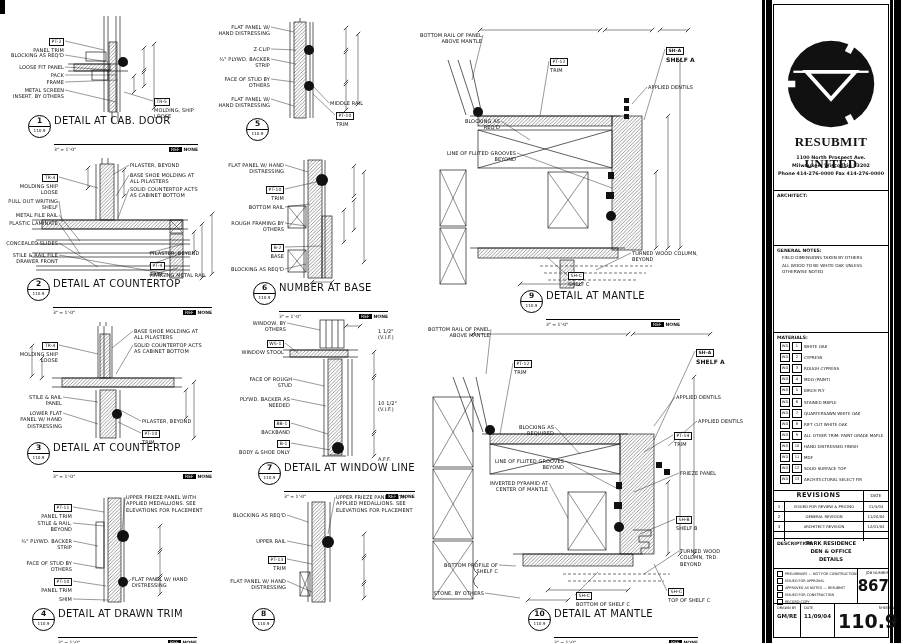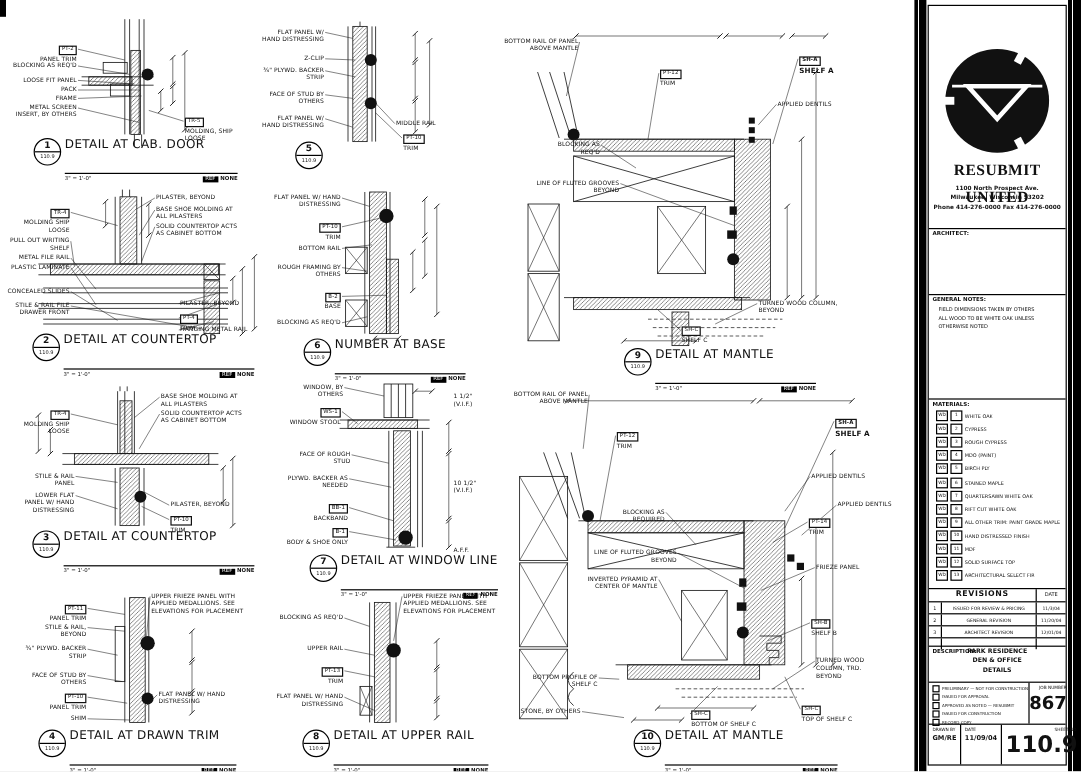--- a/index.html
+++ b/index.html
@@ -636,27 +636,20 @@
         </svg>
         <div class="lbl" style="left: 18px; top: 18px; width: 56px; text-align: right;"><span>BLOCKING AS REQ'D</span></div>
         <div class="lbl" style="left: 22px; top: 44px; width: 52px; text-align: right;"><span>UPPER RAIL</span></div>
         <div class="lbl" style="left: 22px; top: 62px; width: 52px; text-align: right;"><span class="tag">PT-13</span><br><span>TRIM</span></div>
         <div class="lbl" style="left: 14px; top: 84px; width: 60px; text-align: right;"><span>FLAT PANEL W/ HAND DISTRESSING</span></div>
         <div class="lbl" style="left: 124px; top: 0px; width: 78px; text-align: left;"><span>UPPER FRIEZE PANEL WITH APPLIED MEDALLIONS. SEE ELEVATIONS FOR PLACEMENT</span></div>
         <div class="dt" style="left: 40px; top: 114px; width: 155px;">
           <div class="bub">
             <span class="bn">8</span>
             <span class="bs">110.9</span>
-          </div>
-          <div class="dtr">
-            <div class="dtt">DETAIL AT UPPER RAIL</div>
-            <div class="dts">
-              <span>3" = 1'-0"</span>
-              <span class="refb"><i>REF</i><b>NONE</b></span>
-            </div>
           </div>
         </div>
       </div>
       <div class="detail" style="left: 428px; top: 322px; width: 332px; height: 318px;">
         <svg width="332" height="284">
           <defs>
             <pattern id="h9" width="3.5" height="3.5" patternUnits="userSpaceOnUse">
               <path d="M0,3.5 L3.5,0" stroke="#222" stroke-width="0.45" fill="none"></path>
             </pattern>
           </defs>

